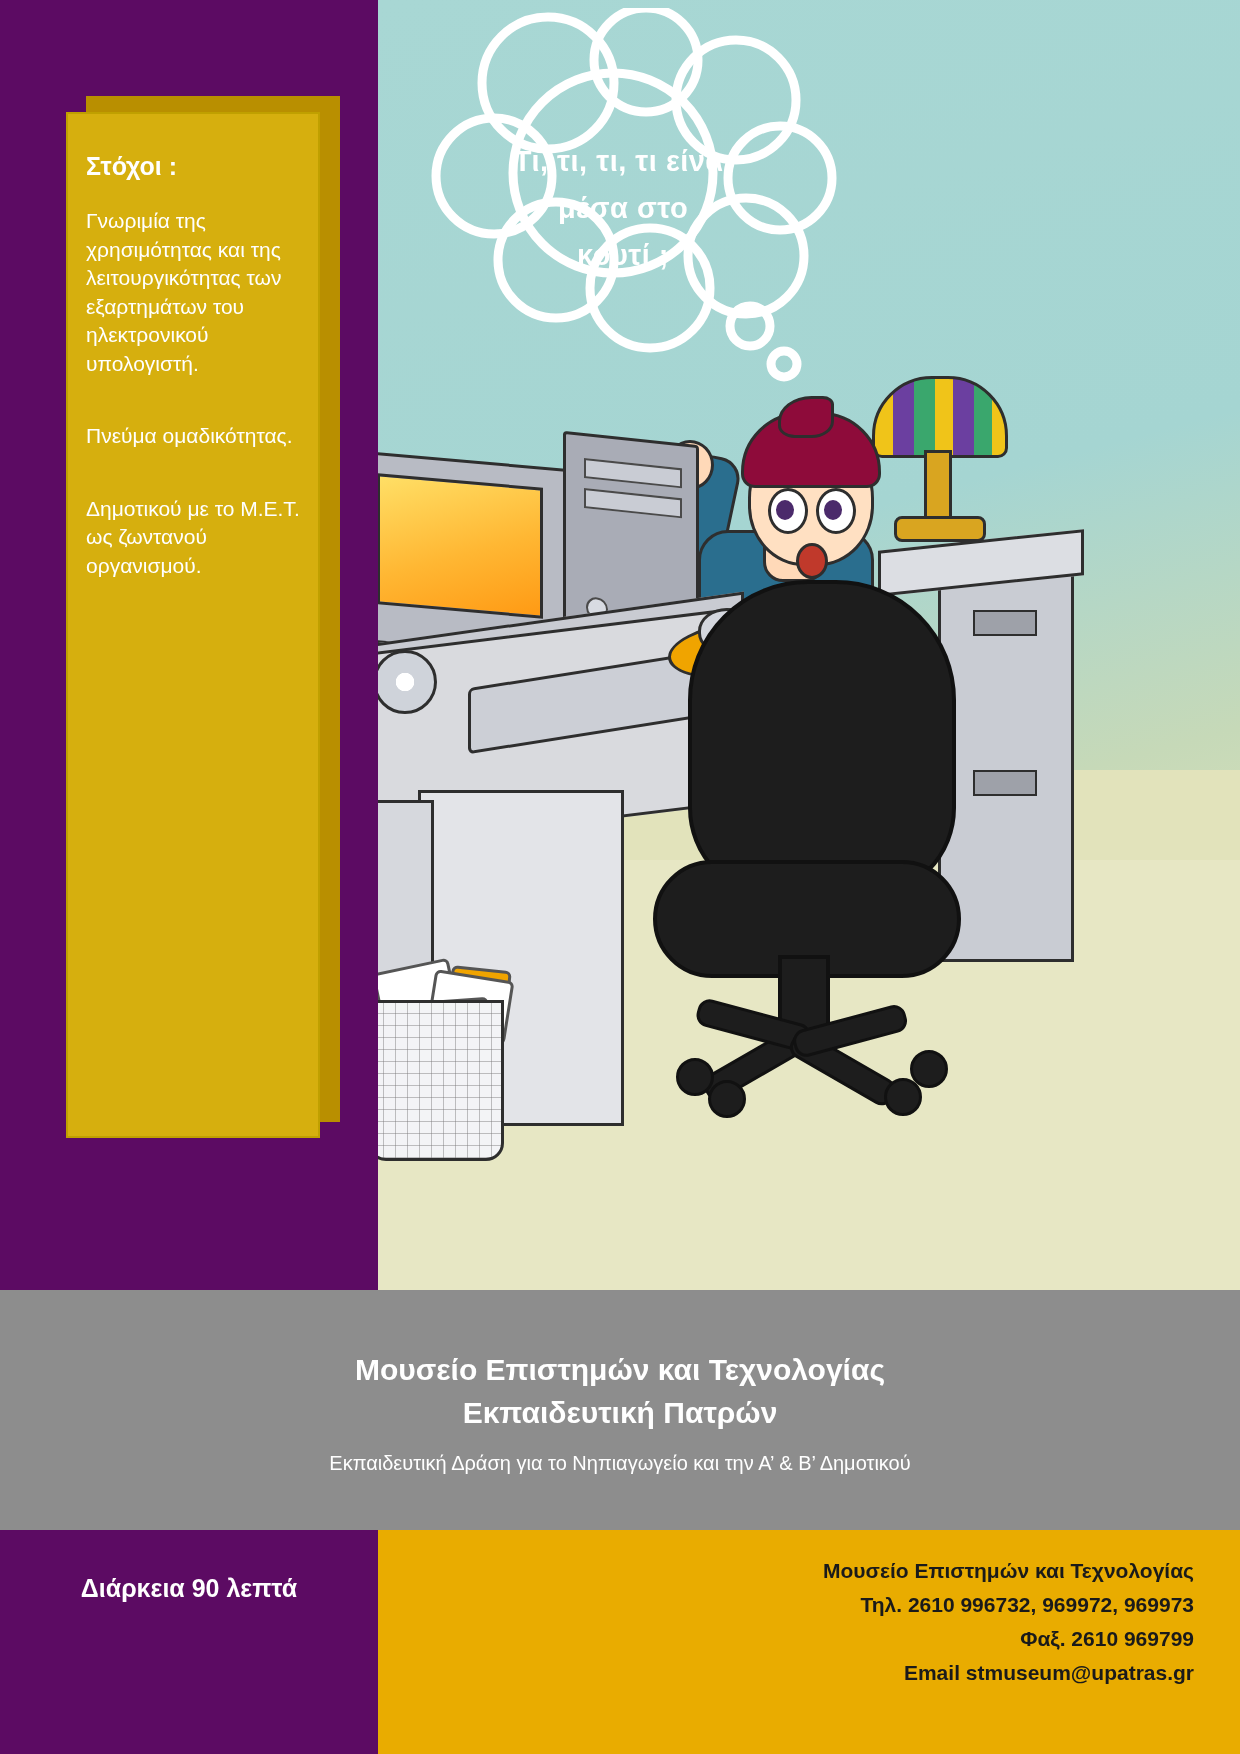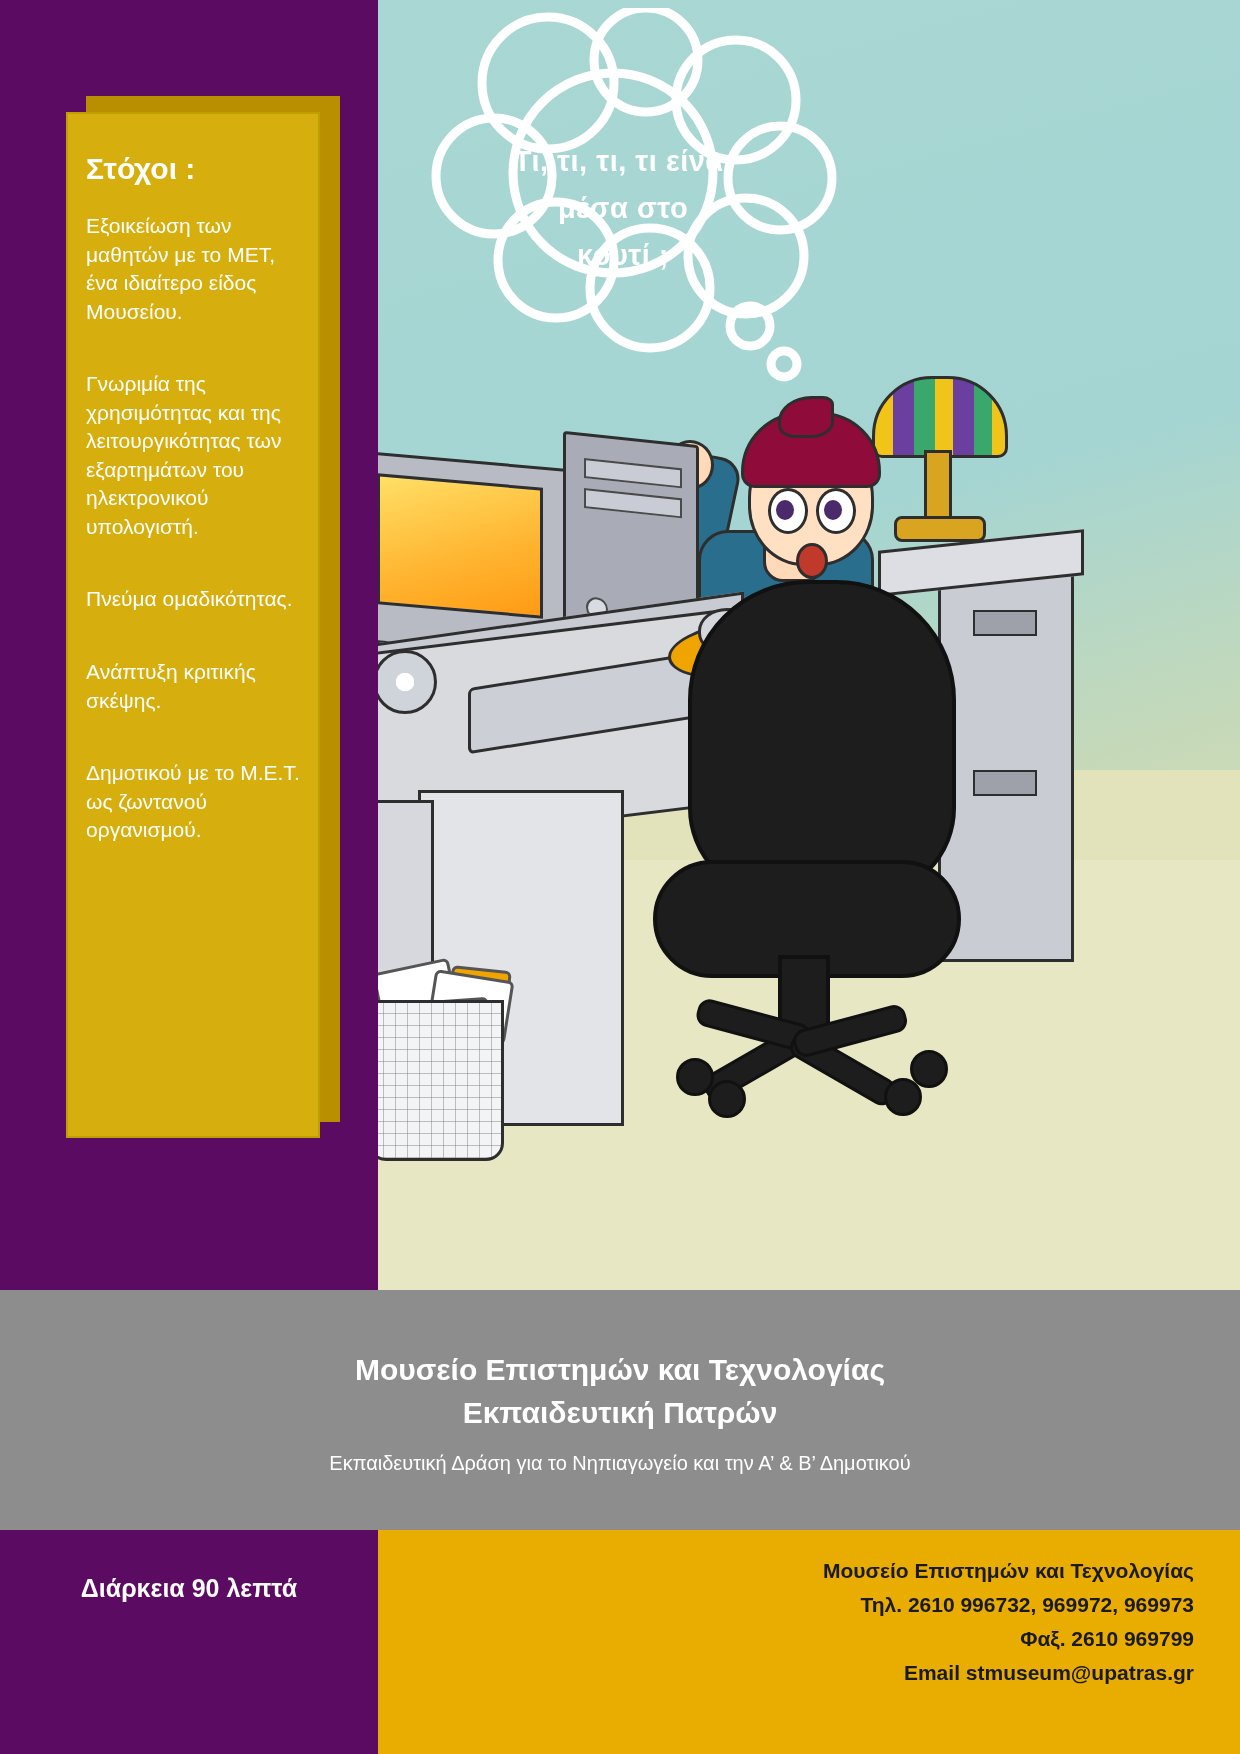--- a/index.html
+++ b/index.html
@@ -498,21 +498,21 @@
     position: absolute;
     left: 66px; top: 112px;
     width: 254px; height: 1026px;
     background: #d6af0e;
     border: 2px solid #c0a000;
     box-sizing: border-box;
     padding: 38px 18px 10px 18px;
   }
   .goals-title {
     color: #ffffff;
-    font-size: 30px;
+    font-size: 25px;
     font-weight: bold;
     margin-bottom: 26px;
   }
   .goal-item {
     color: #ffffff;
     font-size: 21px;
     line-height: 1.36;
     margin-bottom: 44px;
   }
 </style>
@@ -613,24 +613,22 @@
       <div class="paper p1"></div>
       <div class="paper p2"></div>
       <div class="paper p3"></div>
       <div class="basket"></div>
 
     </div>
 
     <div class="goals-shadow"></div>
     <div class="goals-box">
       <div class="goals-title">Στόχοι :</div>
-      <div class="goal-item">Εξοικείωση των μαθητών με το ΜΕΤ, ένα ιδιαίτερο είδος Μουσείου.</div>
       <div class="goal-item">Γνωριμία  της χρησιμότητας και της λειτουργικότητας των εξαρτημάτων του ηλεκτρονικού υπολογιστή.</div>
       <div class="goal-item">Πνεύμα ομαδικότητας.</div>
-      <div class="goal-item">Ανάπτυξη κριτικής σκέψης.</div>
       <div class="goal-item">Δημοτικού με το Μ.Ε.Τ. ως ζωντανού οργανισμού.</div>
     </div>
 
   </div>
 
   <div class="gray-banner">
     <div class="gb-title">Μουσείο Επιστημών και Τεχνολογίας</div>
     <div class="gb-title">Εκπαιδευτική Πατρών</div>
     <div class="gb-sub">Εκπαιδευτική Δράση για το Νηπιαγωγείο και την Α’ &amp; Β’ Δημοτικού</div>
   </div>

